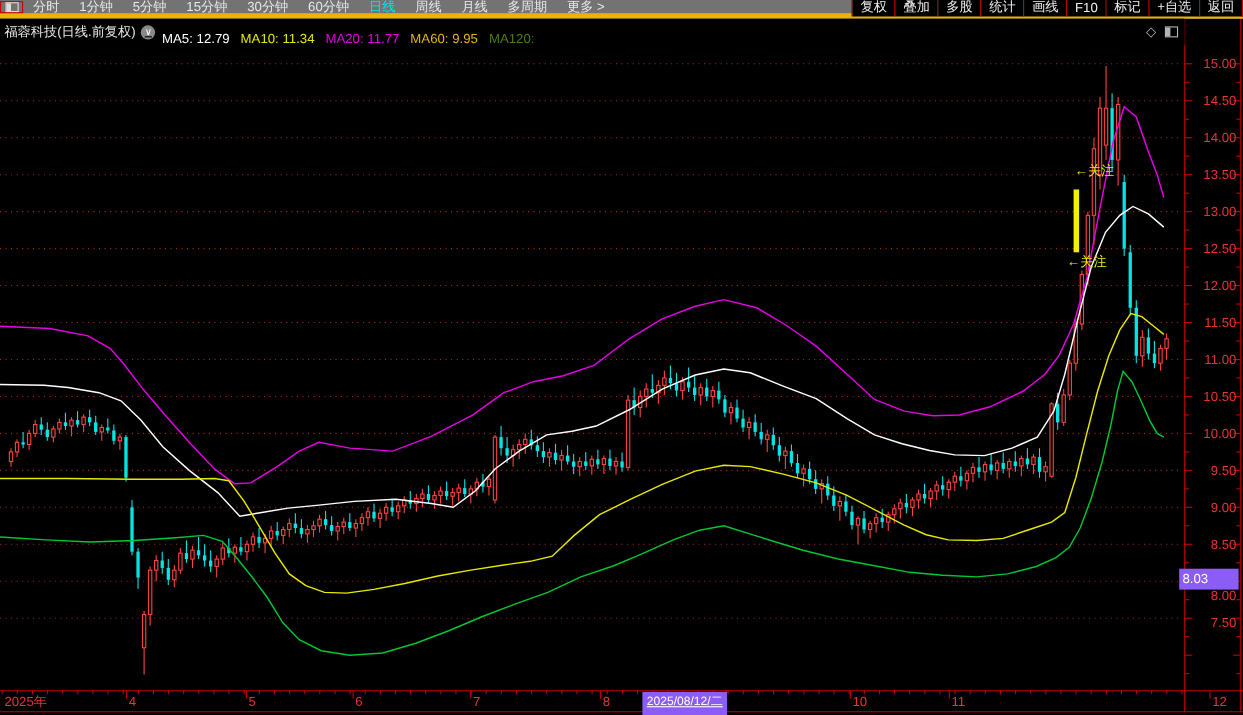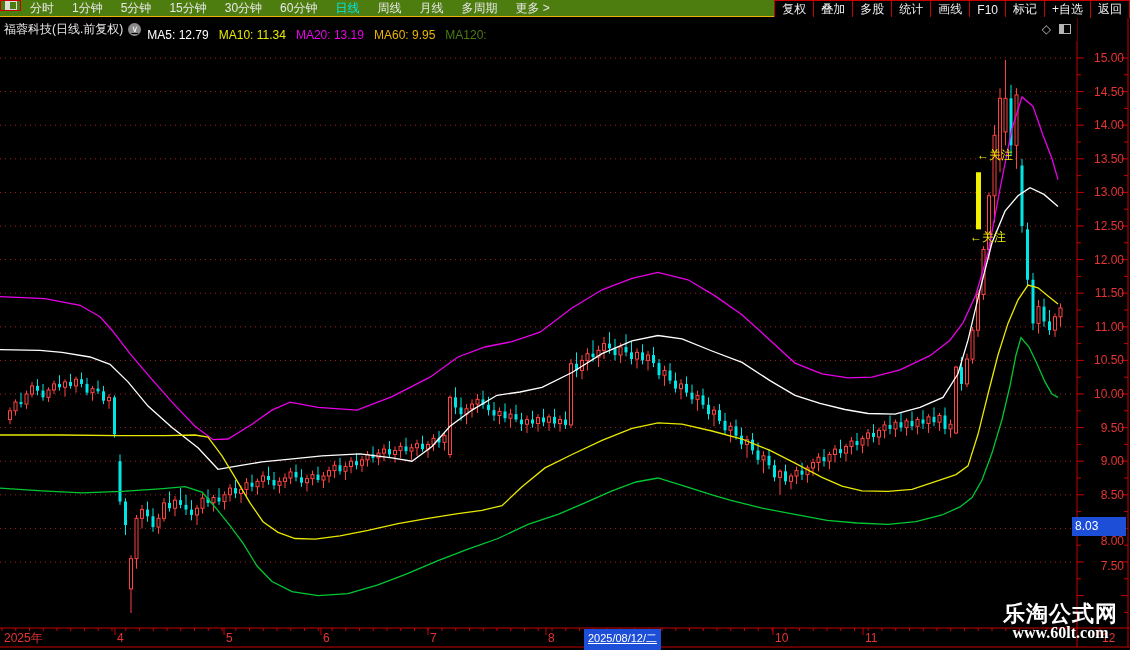--- a/index.html
+++ b/index.html
@@ -1,20 +1,20 @@
 <!DOCTYPE html>
 <html><head>
 <meta charset="utf-8">
 <style>
   html,body{margin:0;padding:0;background:#000;}
   .stage{position:relative;width:1130px;height:650px;background:#000;overflow:hidden;
          font-family:"Liberation Sans","DejaVu Sans",sans-serif;-webkit-font-smoothing:none;}
   
-  .row1{position:absolute;left:0;top:0;width:1130px;height:17px;display:flex;align-items:flex-start;
-        border-bottom:1px solid #eab308;box-sizing:border-box;background:#4d7c0f;}
+  .row1{position:absolute;left:0;top:0;width:1130px;height:17px;display:flex;align-items:center;
+        border-bottom:5px solid #eab308;box-sizing:border-box;background:#737373;}
   .win-cell{width:21px;border:1px solid #c80000;box-sizing:border-box;display:flex;align-items:center;justify-content:center;}
   .split-ic{width:12px;height:9px;border:1px solid #ddd;box-sizing:border-box;position:relative;}
   .split-ic::before{content:"";position:absolute;left:0;top:0;width:4px;height:100%;background:#ddd;}
   .periods{display:flex;align-items:center;}
   .p-item{color:#e8e8e8;font-size:12px;padding:0 9px;cursor:default;white-space:nowrap;line-height:16px;}
   .p-item.active{color:#00e8e8;}
   .actions{margin-left:auto;display:flex;align-items:stretch;border-left:1px solid #c80000;}
   .a-btn{color:#f0f0f0;font-size:12px;padding:0 7px;border-right:1px solid #c80000;border-top:1px solid #c80000;
          display:flex;align-items:center;white-space:nowrap;background:#000;}
   
@@ -24,21 +24,21 @@
         text-align:center;margin:0 6px 0 5px;flex:0 0 auto;}
   .ma-group{display:flex;align-items:center;font-size:12px;white-space:nowrap;margin-top:12px;}
   .ma-pair{margin-right:10px;}
   .r2-icons{margin-left:auto;display:flex;align-items:center;color:#b4b4b4;font-size:12px;padding-right:6px;}
   .diamond{margin-right:8px;}
   .split-ic2{width:12px;height:10px;border:1px solid #b4b4b4;box-sizing:border-box;position:relative;}
   .split-ic2::before{content:"";position:absolute;left:0;top:0;width:4px;height:100%;background:#b4b4b4;}
   
   #chart-svg{position:absolute;left:0;top:0;}
   
-  .hl-box{position:absolute;background:#1d4ed8;color:#fff;font-size:12px;line-height:18px;z-index:4;}
+  .hl-box{position:absolute;background:#8b5cf6;color:#fff;font-size:12px;line-height:18px;z-index:4;}
   .price-hl{padding-left:3px;}
   .date-hl{text-align:center;text-decoration:underline;}
   
   .wm{position:absolute;right:12px;top:602px;text-align:center;color:#fff;z-index:6;line-height:1.05;}
   .wm1{font-size:22px;font-weight:bold;letter-spacing:1px;}
   .wm2{font-size:16px;font-weight:bold;font-family:"Liberation Serif","DejaVu Serif",serif;}
 </style>
 </head>
 <body>
 
@@ -668,31 +668,27 @@
       <span class="a-btn">返回</span>
     </div>
   </div>
 
   <div class="row2">
     <span class="sym-title">福蓉科技(日线.前复权)</span>
     <span class="chev">∨</span>
     <span class="ma-group">
       <span class="ma-pair" style="color: rgb(255, 255, 255);"><span>MA5:</span> <span>12.79</span></span>
       <span class="ma-pair" style="color: rgb(232, 232, 0);"><span>MA10:</span> <span>11.34</span></span>
-      <span class="ma-pair" style="color: rgb(232, 0, 232);"><span>MA20:</span> <span>13.19</span></span>
+      <span class="ma-pair" style="color: rgb(232, 0, 232);"><span>MA20:</span> <span>11.77</span></span>
       <span class="ma-pair" style="color: #eab308;"><span>MA60:</span> <span>9.95</span></span>
       <span class="ma-pair" style="color: #4d7c0f;"><span>MA120:</span> <span></span></span>
     </span>
     <span class="r2-icons">
       <span class="diamond">◇</span>
       <span class="split-ic2"></span>
     </span>
   </div>
 
   <div class="hl-box price-hl" style="left:1072px;top:517px;width:51px;height:19px;">8.03</div>
   <div class="hl-box date-hl" style="left:584px;top:629px;width:77px;height:30px;font-size:11px;">2025/08/12/二</div>
 
-  <div class="wm">
-    <div class="wm1">乐淘公式网</div>
-    <div class="wm2">www.60lt.com</div>
-  </div>
 
 </div>
 
 </body></html>

